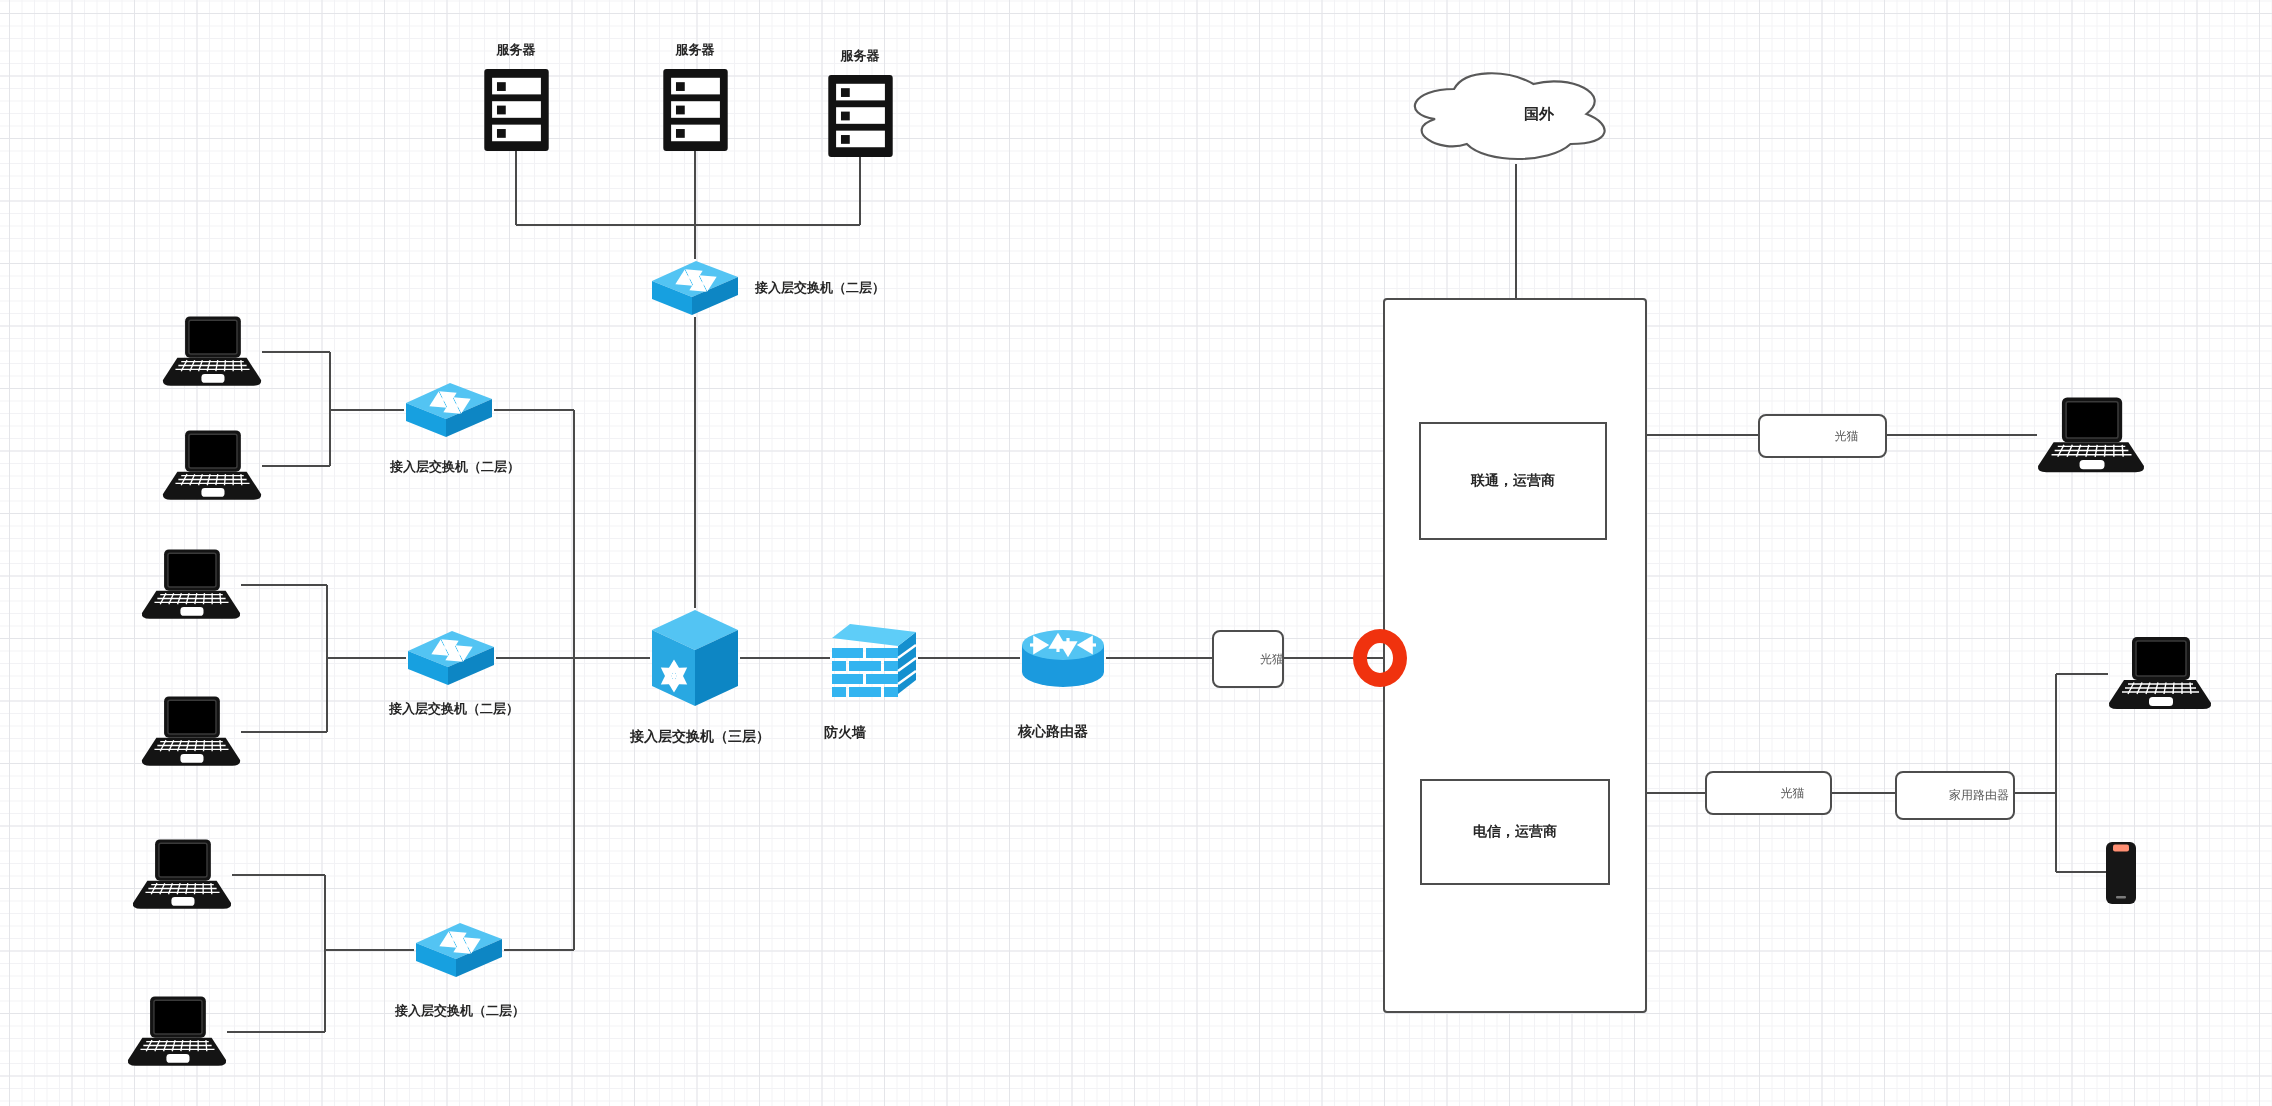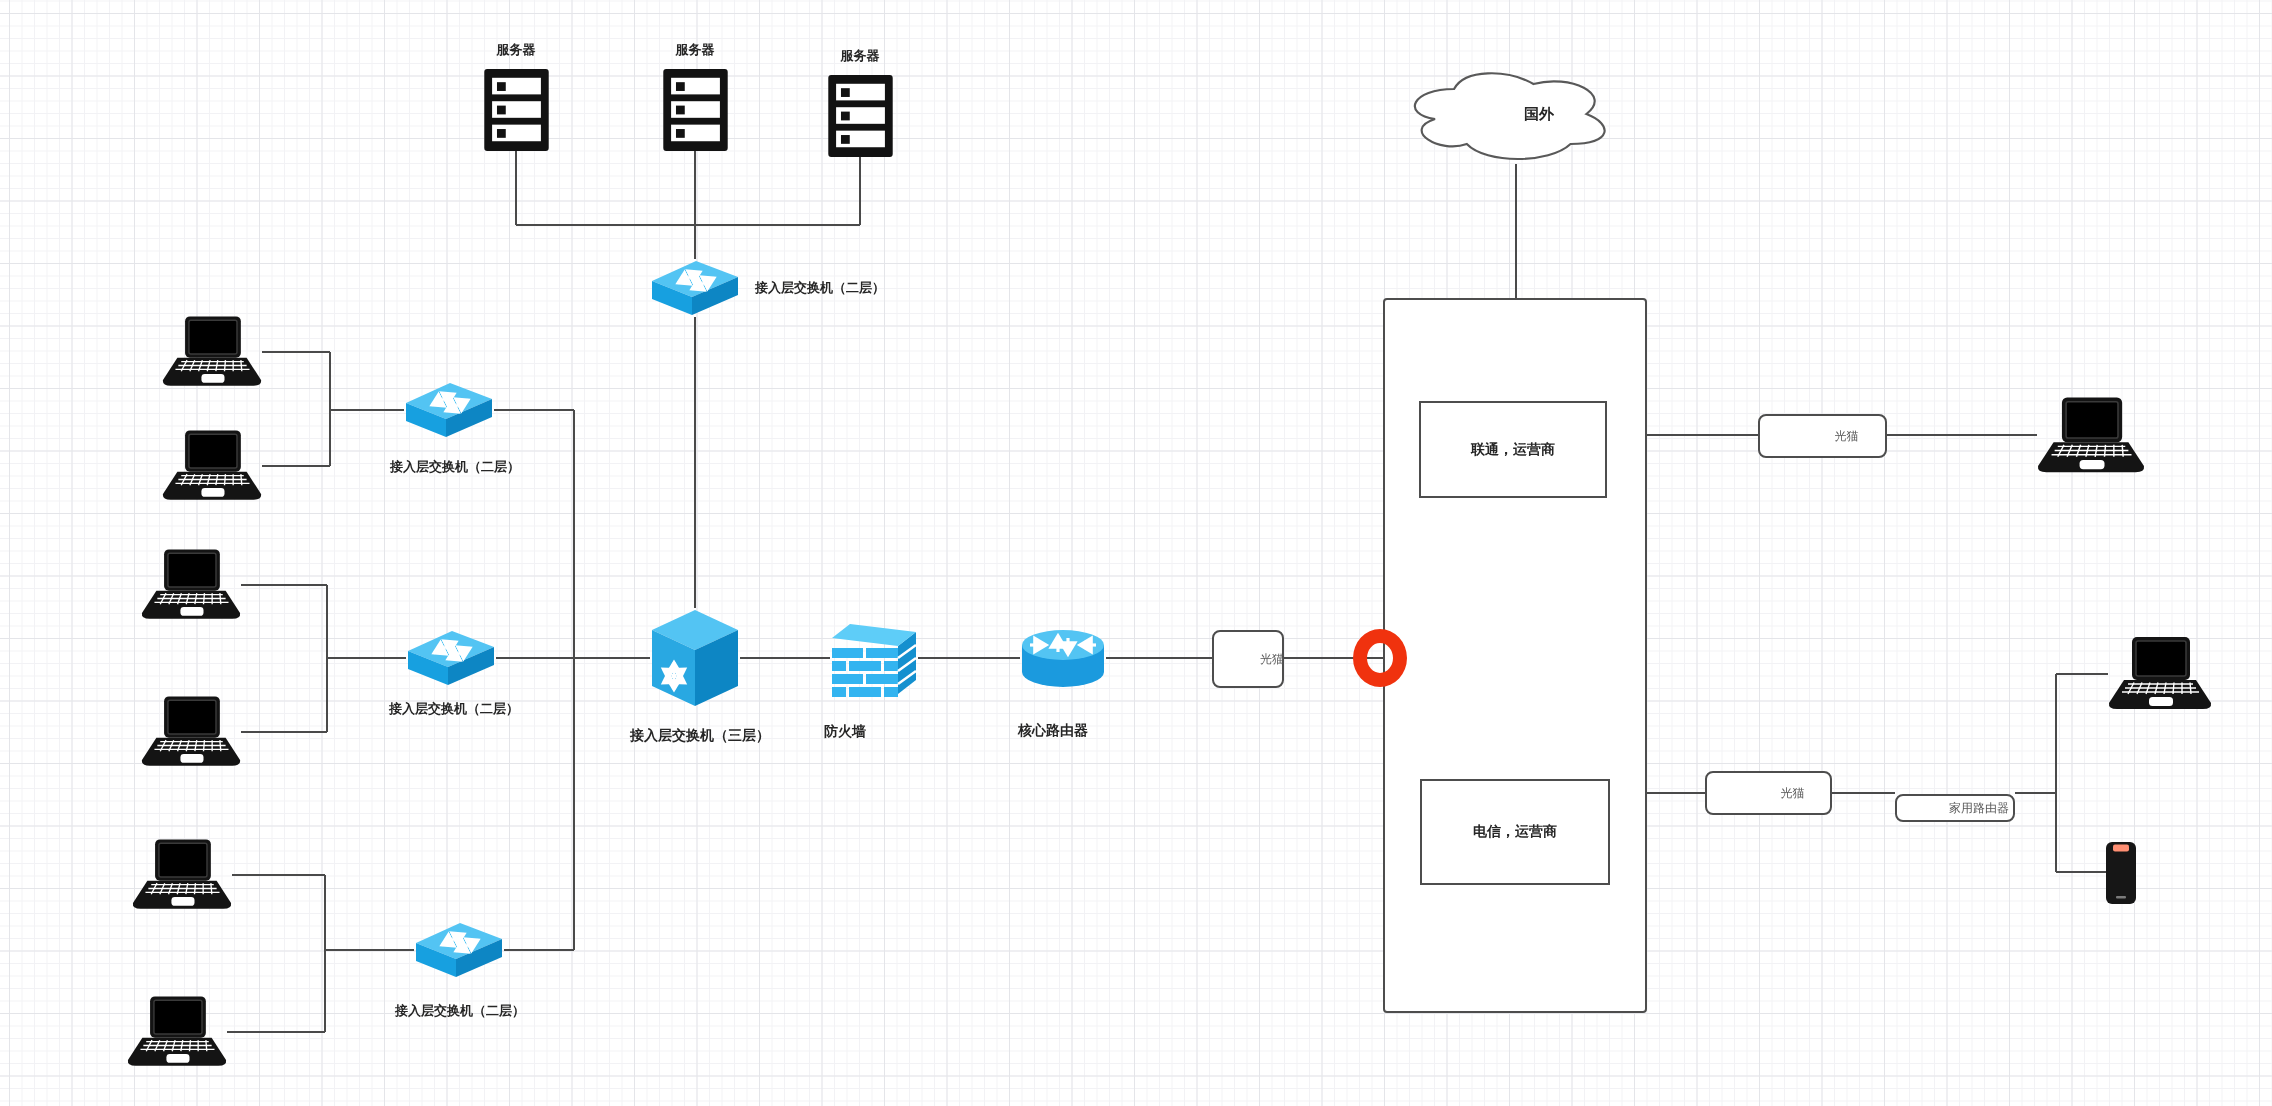--- a/index.html
+++ b/index.html
@@ -6,21 +6,21 @@
   #canvas{
     position:relative;width:2272px;height:1106px;overflow:hidden;
     background-color:#ffffff;
     background-image:
       linear-gradient(#e4e5e9 1px, transparent 1px),
       linear-gradient(90deg,#e4e5e9 1px, transparent 1px),
       linear-gradient(#f2f2f5 1px, transparent 1px),
       linear-gradient(90deg,#f2f2f5 1px, transparent 1px);
     background-size:62.5px 62.5px,62.5px 62.5px,12.5px 12.5px,12.5px 12.5px;
     background-position:9px 13px;
-    font-family:Liberation Serif, serif;
+    font-family:Liberation Sans, sans-serif;
   }
   .node{position:absolute;}
   .node svg{width:100%;height:100%;display:block;}
   #wires{position:absolute;left:0;top:0;z-index:1;}
   .node{z-index:2;}
   .lbl{
     position:absolute;z-index:3;transform:translateX(-50%);
     font-size:13px;font-weight:600;color:#262626;white-space:nowrap;
     text-align:center;line-height:1.2;
   }
@@ -300,39 +300,39 @@
         <use href="#sym-router"></use>
       </svg>
     </div>
   <div class="lbl" style="left:1053px;top:723px;font-size:14px;">核心路由器</div>
 
   <div class="boxnode rounded" style="left:1212px;top:630px;width:72px;height:58px;">光猫</div>
 
   <div class="ring" style="left:1353px;top:629px;width:54px;height:58px;"></div>
 
   <div class="container-box" style="left:1383px;top:298px;width:264px;height:715px;"></div>
-  <div class="isp-box" style="left:1419px;top:401px;width:188px;height:97px;">联通，运营商</div>
+  <div class="isp-box" style="left:1419px;top:422px;width:188px;height:118px;">联通，运营商</div>
   <div class="isp-box" style="left:1420px;top:779px;width:190px;height:106px;">电信，运营商</div>
 
   <div class="node" style="left:1400px;top:64px;width:214px;height:100px;">
       <svg>
         <use href="#sym-cloud"></use>
       </svg>
     </div>
   <div class="cloud-label" style="left:1507px;top:114px;margin-left:32px;">国外</div>
 
   <div class="boxnode rounded" style="left:1758px;top:414px;width:129px;height:44px;">光猫</div>
   <div class="node" style="left:2037px;top:395px;width:108px;height:82px;">
       <svg>
         <use href="#sym-laptop"></use>
       </svg>
     </div>
 
   <div class="boxnode rounded" style="left:1705px;top:771px;width:127px;height:44px;">光猫</div>
-  <div class="boxnode rounded" style="left:1895px;top:771px;width:120px;height:28px;margin-top:23px;">家用路由器</div>
+  <div class="boxnode rounded" style="left:1895px;top:771px;width:120px;height:49px;">家用路由器</div>
   <div class="node" style="left:2108px;top:635px;width:104px;height:78px;">
       <svg>
         <use href="#sym-laptop"></use>
       </svg>
     </div>
   <div class="node" style="left:2106px;top:842px;width:30px;height:62px;">
       <svg>
         <use href="#sym-phone"></use>
       </svg>
     </div>

